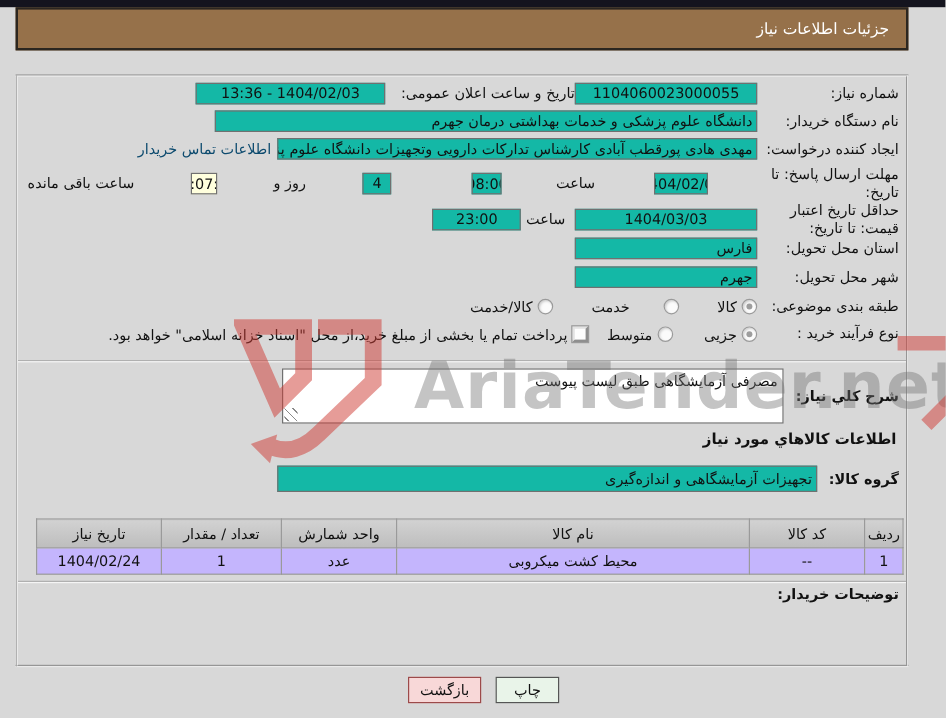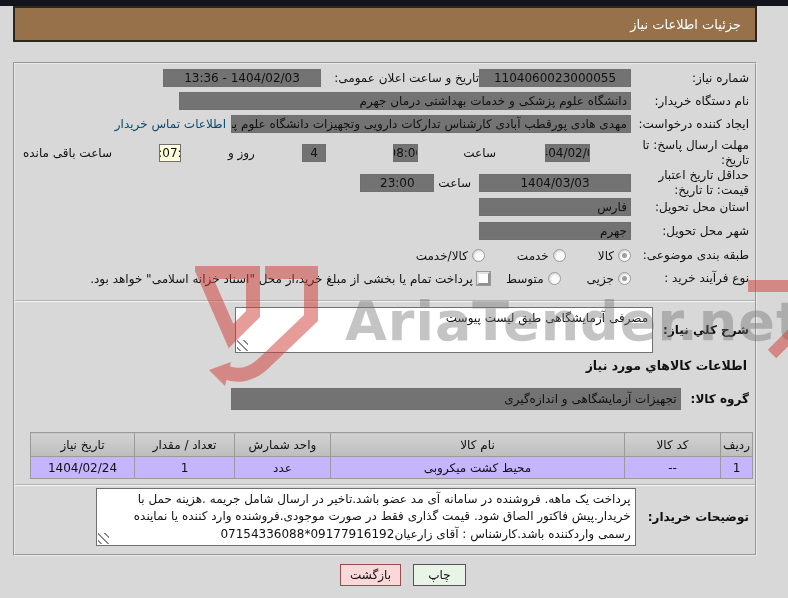--- a/index.html
+++ b/index.html
@@ -26,21 +26,21 @@
 
   
   .fs {
     position:absolute; left:13px; top:62px; width:744px; height:494px;
     border:2px groove #eaeaea;
   }
   .row { position:absolute; right:6px; left:6px; display:flex; align-items:center; }
   .lbl { width:118px; flex:0 0 118px; text-align:right; padding-left:4px; line-height:1.25; font-size:12px; }
   .lblb { font-weight:bold; padding-left:6px; white-space:nowrap; font-size:12px; }
   .inp {
-    background:#737373; border:1px solid #707070; height:18px;
+    background:#14b8a6; border:1px solid #707070; height:18px;
     display:flex; align-items:center; padding:0 3px; font-size:12px;
     overflow:hidden; white-space:nowrap;
   }
   .center { justify-content:center; }
   .rightal { justify-content:flex-start; } 
   .timer { background:#ffffdd; }
   .link { color:#0c4a6e; margin-right:5px; white-space:nowrap; cursor:pointer; }
   .sub { white-space:nowrap; padding:0 2px; }
 
   
@@ -155,21 +155,21 @@
       <div class="lbl">شهر محل تحویل:</div>
       <div class="inp rightal" style="width:152px;">جهرم</div>
     </div>
 
     <div class="row" style="top:184px;">
       <div class="lbl">طبقه بندی موضوعی:</div>
       <span class="opt">
         <span class="radio sel"></span>
         <span>کالا</span>
       </span>
-      <span class="opt" style="margin-right:32px;">
+      <span class="opt" style="margin-right:32px;gap:24px;">
         <span class="radio"></span>
         <span>خدمت</span>
       </span>
       <span class="opt" style="margin-right:32px;">
         <span class="radio"></span>
         <span>کالا/خدمت</span>
       </span>
     </div>
 
     <div class="row" style="top:207px;">
@@ -232,21 +232,20 @@
             <td>1404/02/24</td>
           </tr>
         </tbody>
       </table>
     </div>
 
     <div class="divider" style="top:420px;"></div>
 
     <div class="row" style="top:424px; align-items:center;">
       <div class="lblb">توضیحات خریدار:</div>
-      <div class="ta" style="width:540px; height:58px; margin-right:6px; white-space:normal; text-align:right;">پرداخت یک ماهه. فروشنده در سامانه آی مد عضو باشد.تاخیر در ارسال شامل جریمه .هزینه حمل با خریدار.پیش فاکتور الصاق شود. قیمت گذاری فقط در صورت موجودی.فروشنده وارد کننده یا نماینده رسمی واردکننده باشد.کارشناس : آقای زارعیان09177916192*07154336088</div>
     </div>
   </div>
 
   <div class="btn btn-back">بازگشت</div>
   <div class="btn btn-print">چاپ</div>
 
   <div class="wm">
     <svg class="shield" style="left:195px; top:8px;" width="125" height="130" viewBox="0 0 125 130">
       <path d="M8 6 L58 6 L58 48 L36 70 Z" fill="none" stroke="#cf3b34" stroke-width="14"></path>
       <path d="M70 6 L116 6 L116 52 L70 96 C58 108 44 112 30 106" fill="none" stroke="#cf3b34" stroke-width="14"></path>

